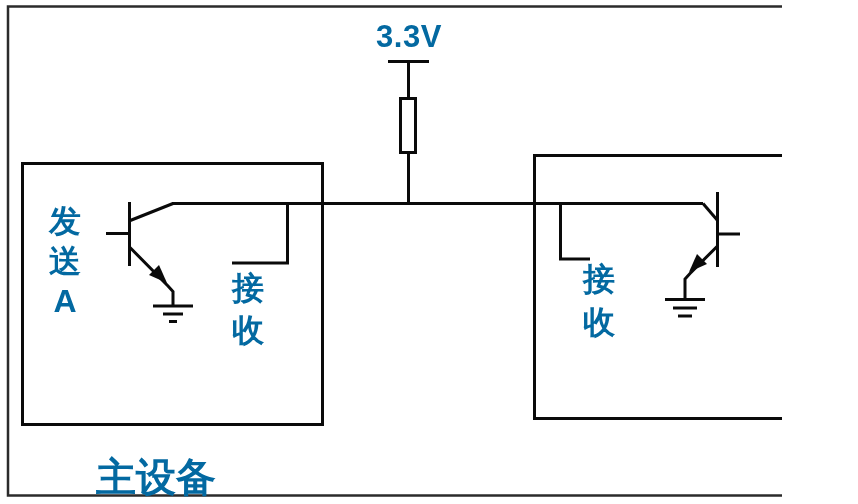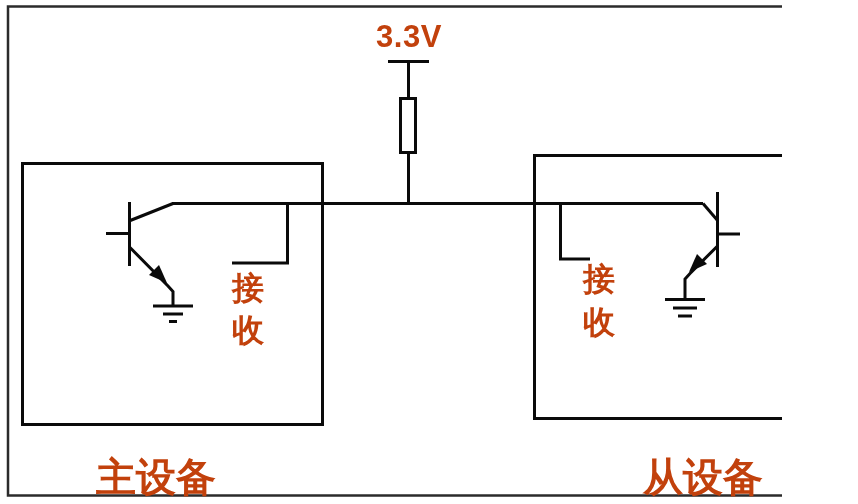--- a/index.html
+++ b/index.html
@@ -1,18 +1,18 @@
 <!DOCTYPE html>
 <html><head>
 <meta charset="utf-8">
 <style>
   html,body { margin:0; padding:0; background:#ffffff; }
   .stage {
     position:relative; width:782px; height:504px; background:#ffffff;
-    font-family:"Liberation Sans","DejaVu Sans",sans-serif; color:#c2410c;
+    font-family:"Liberation Sans","DejaVu Sans",sans-serif; color:#0369a1;
     overflow:hidden;
   }
   .stage svg { position:absolute; left:0; top:0; }
   .slabel { position:absolute; font-size:31px; font-weight:600; letter-spacing:0.5px; text-align:center; white-space:nowrap; }
   .vlabel { position:absolute; width:38px; text-align:center; font-size:32px; font-weight:600; word-break:break-all; }
   .hlabel { position:absolute; font-size:40px; font-weight:600; text-align:center; white-space:nowrap; }
 </style>
 </head>
 <body>
 
@@ -73,23 +73,23 @@
     <g stroke="#0a0a0a" stroke-width="3">
       <line x1="665" y1="299.5" x2="705" y2="299.5"></line>
       <line x1="673" y1="308" x2="697" y2="308"></line>
       <line x1="678" y1="316" x2="692" y2="316"></line>
     </g>
   </svg>
 
   <div class="slabel" style="left:370px; top:19px; width:78px;">3.3V</div>
 
 
+  <div class="vlabel" style="left:46px; top:201px; line-height:40px;">发送A</div>
 
   <div class="vlabel" style="left:229px; top:267px; line-height:42px;">接收</div>
 
   <div class="vlabel" style="left:580px; top:258px; line-height:43px;">接收</div>
 
 
   <div class="hlabel" style="left:96px; top:450px; width:106px;">主设备</div>
 
-  <div class="hlabel" style="left:643px; top:450px; width:106px;">从设备</div>
 
 </div>
 
 </body></html>

